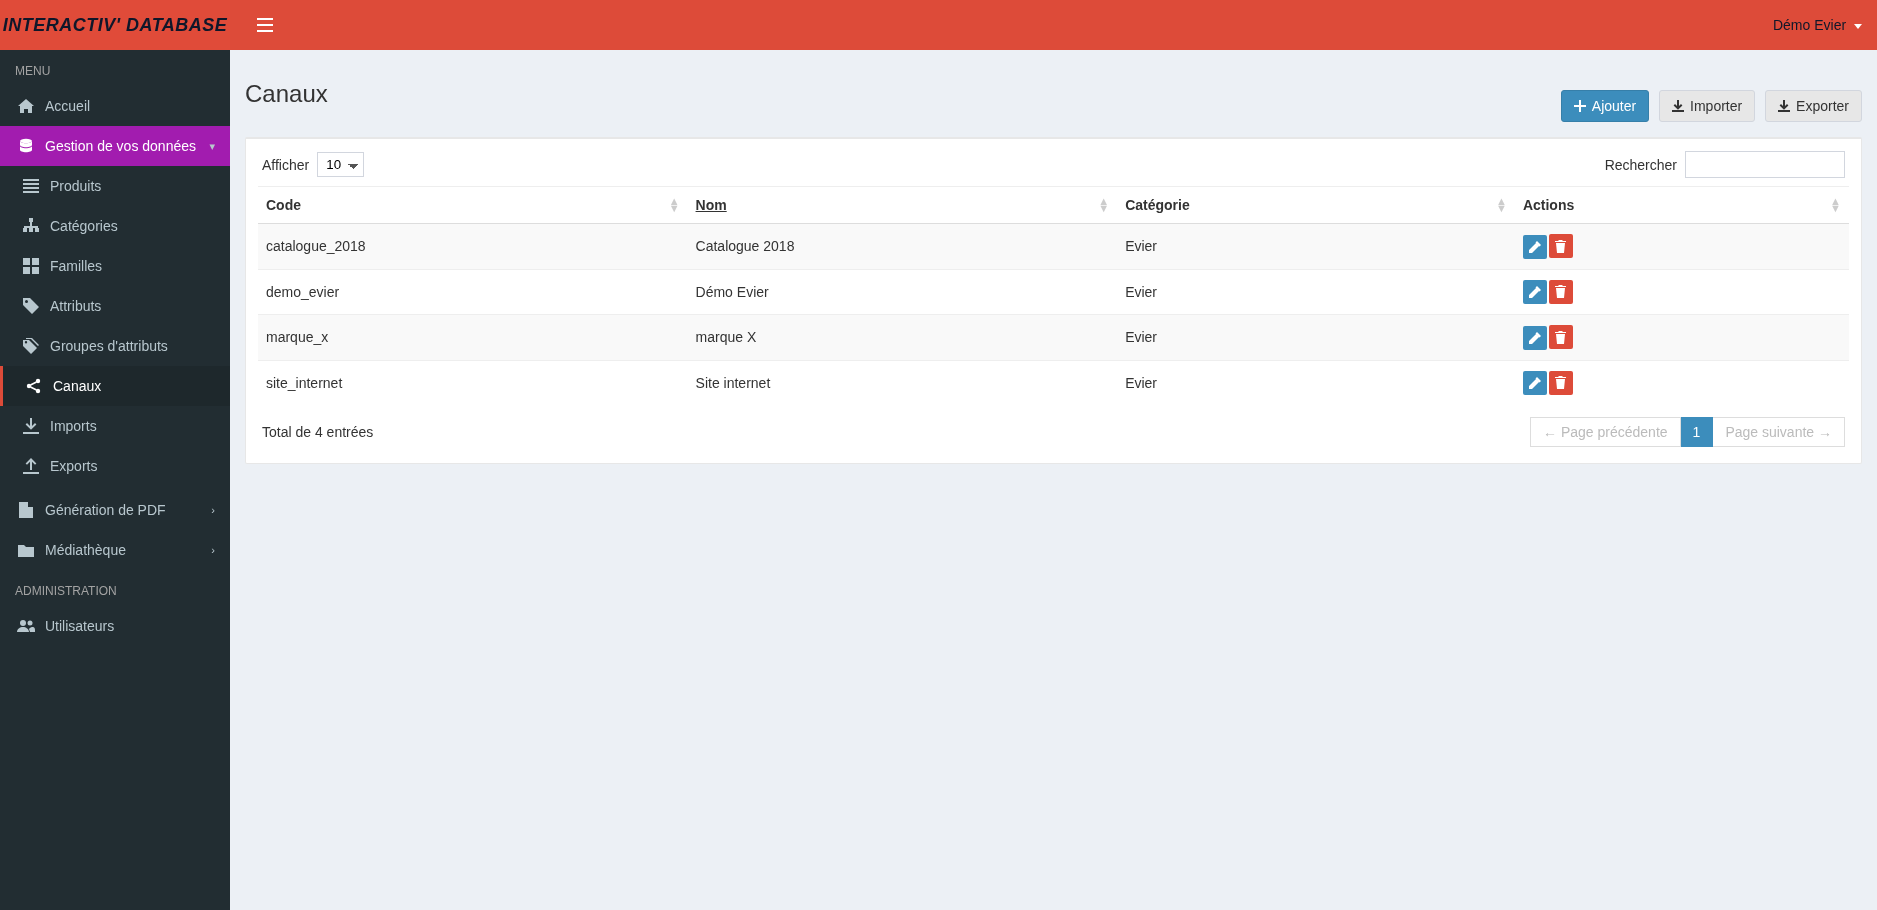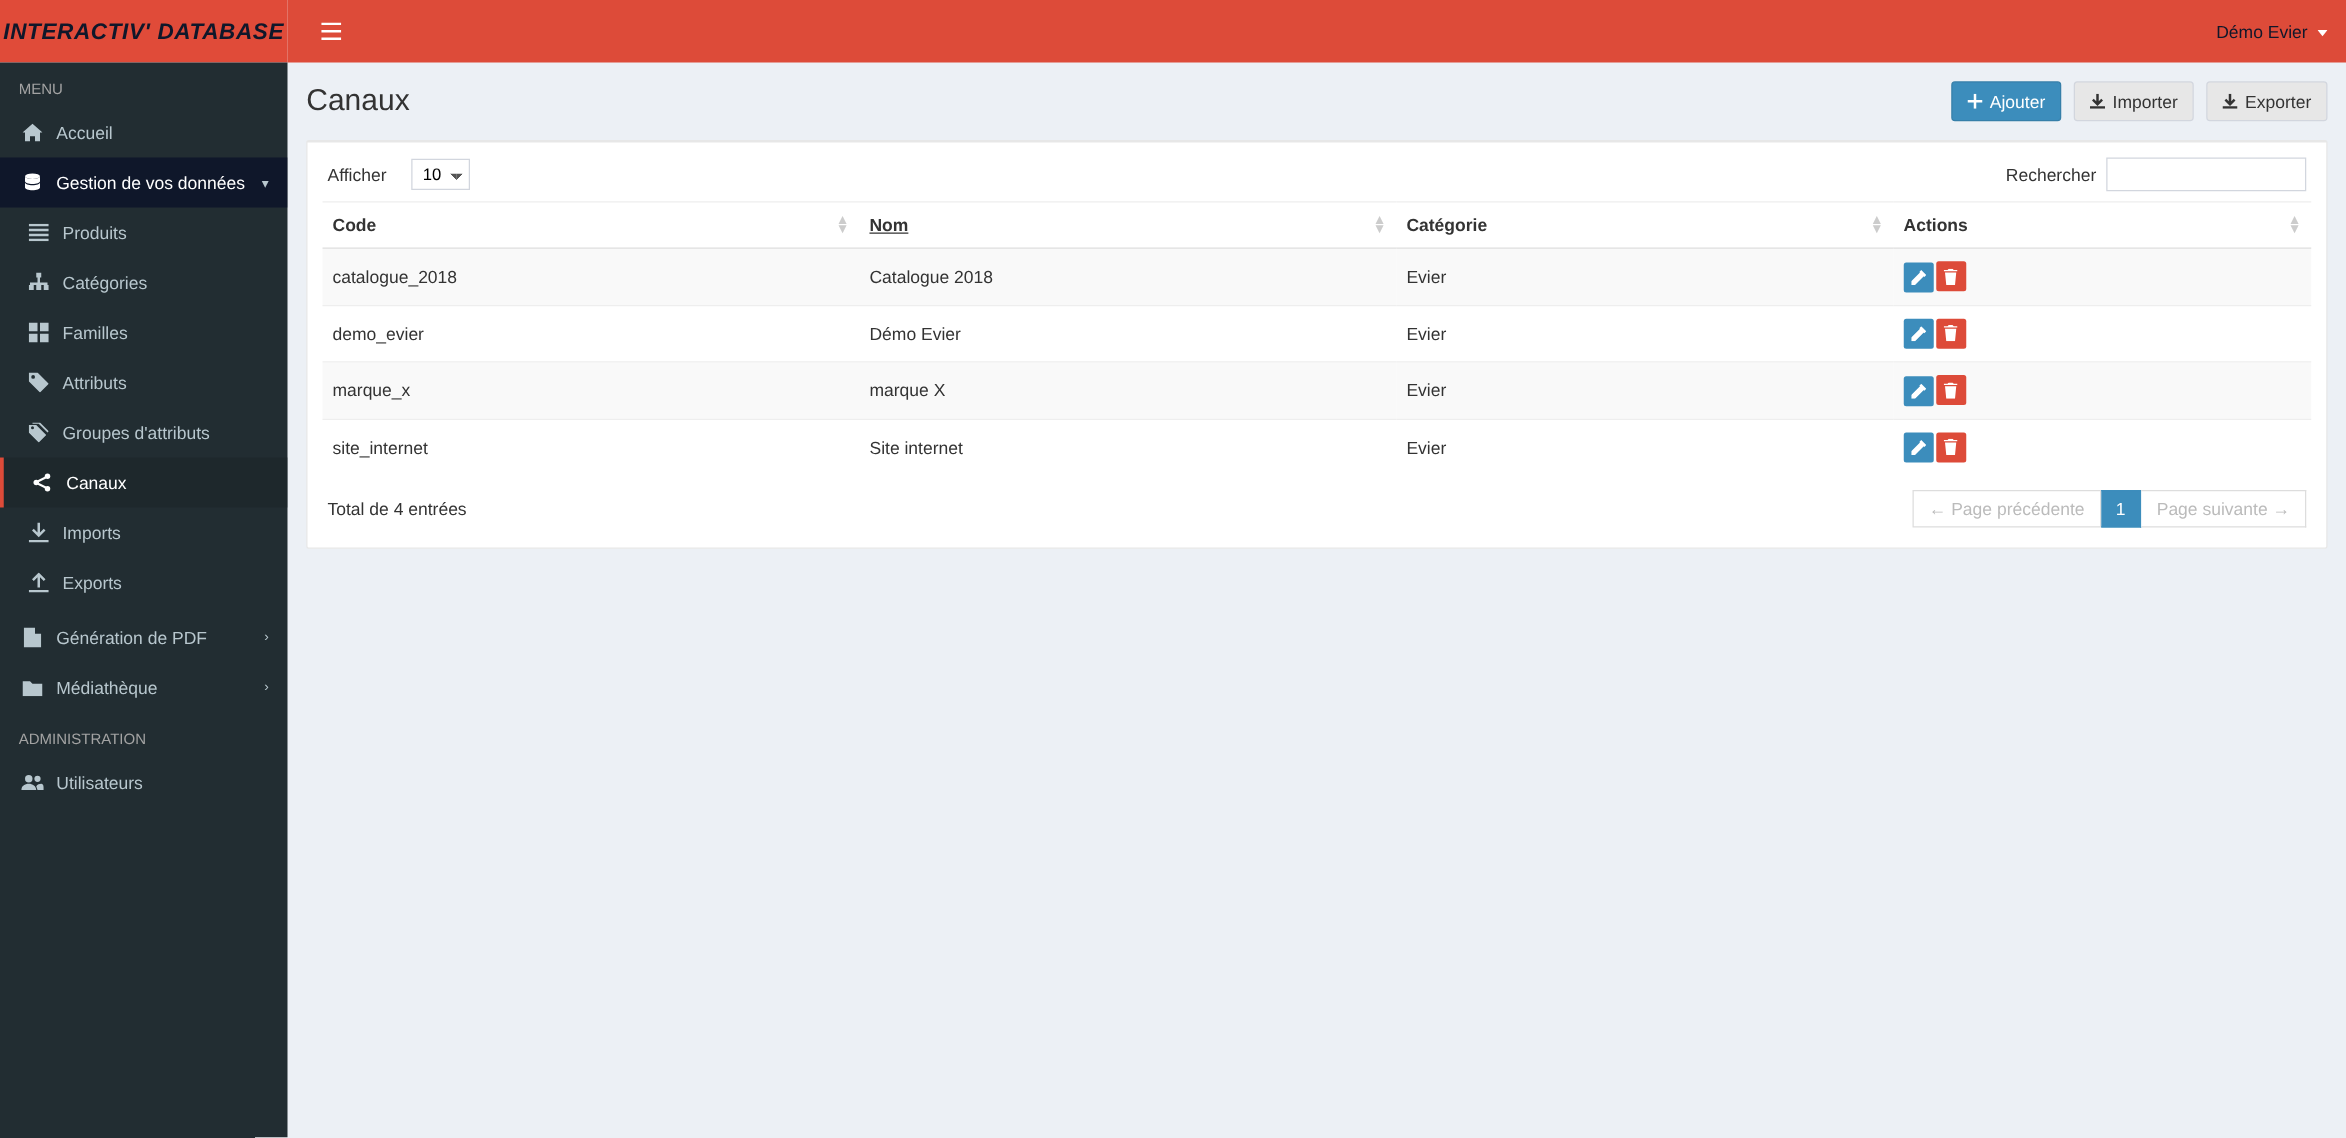--- a/index.html
+++ b/index.html
@@ -18,36 +18,36 @@
   .layout { display: flex; flex: 1; min-height: 0; }
   .sidebar { width: 230px; background: #222d32; color: #b8c7ce; overflow-y: auto; }
   .sidebar-heading { padding: 14px 15px 8px 15px; font-size: 12px; color: #a3a3a3; text-transform: uppercase; }
   .side-item { display: flex; align-items: center; padding: 12px 15px; cursor: pointer; color: #b8c7ce; font-size: 14px; }
   .side-item.active { background: #1e282c; color: #fff; border-left: 3px solid #dd4b39; padding-left: 12px; }
   .side-item.sub { padding-left: 20px; }
   .side-item .icon { width: 22px; display: inline-flex; justify-content: center; margin-right: 8px; }
   .side-item .label { flex: 1; }
   .side-item .chev { font-size: 11px; color: #b8c7ce; }
   .side-sep { height: 4px; }
-  .side-item.header-open { background: #0f172a; color:#fff;justify-content:space-between; }
+  .side-item.header-open { background: #a21caf; color:#fff;justify-content:space-between; }
 
   
   .content { flex: 1; padding: 15px; overflow-y: auto; }
   .content-header { display: flex; align-items: center; justify-content: space-between; margin-bottom: 15px; }
   .content-header h1 { font-size: 24px; font-weight: 500; color: #333; }
   .btn { display: inline-flex; align-items: center; padding: 7px 12px; border: 1px solid transparent; border-radius: 3px; font-size: 14px; cursor: pointer; background: #fff; }
   .btn + .btn { margin-left: 6px; }
-  .btn-primary { background: #3c8dbc; color: #fff; border-color: #367fa9; }
+  .btn-primary { background: #3c8dbc; color: #fff; border-color: #367fa9; margin-top: 25px; }
   .btn-default { background: #e7e7e7; color: #333; border: 1px solid #d2d6de; }
   .btn .bicon { margin-right: 6px; }
 
   
   .panel { background: #fff; border: 1px solid #e7e7e7; border-top: 2px solid #e7e7e7; border-radius: 2px; padding: 12px 12px 16px 12px; }
   .panel-top { display: flex; align-items: center; justify-content: space-between; margin-bottom: 8px; padding: 0 4px; }
-  .length-ctrl { display: flex; align-items: center; gap: 20px; color: #333; }
+  .length-ctrl { display: flex; align-items: center; gap: 8px; color: #333; }
   .length-ctrl select { padding: 4px 22px 4px 8px; border: 1px solid #d2d6de; background: #fff; appearance: none; -webkit-appearance:none; background-image: linear-gradient(45deg, transparent 50%, #555 50%), linear-gradient(135deg, #555 50%, transparent 50%); background-position: right 10px top 11px, right 5px top 11px; background-size: 5px 5px, 5px 5px; background-repeat: no-repeat; }
   .search-ctrl { display: flex; align-items: center; gap: 8px; }
   .search-ctrl input { border: 1px solid #d2d6de; padding: 5px 8px; width: 160px; }
 
   table { width: 100%; border-collapse: collapse; }
   thead th { text-align: left; font-weight: 700; padding: 10px 8px; border-top: 1px solid #eee; border-bottom: 1px solid #ddd; position: relative; }
   thead th .sort-icon { position: absolute; right: 8px; top: 50%; transform: translateY(-50%); color: #ccc; font-size: 11px; display:flex; flex-direction:column; line-height:7px;}
   tbody td { padding: 10px 8px; border-top: 1px solid #eee; }
   tbody tr:nth-child(odd) { background: #f9f9f9; }
 

